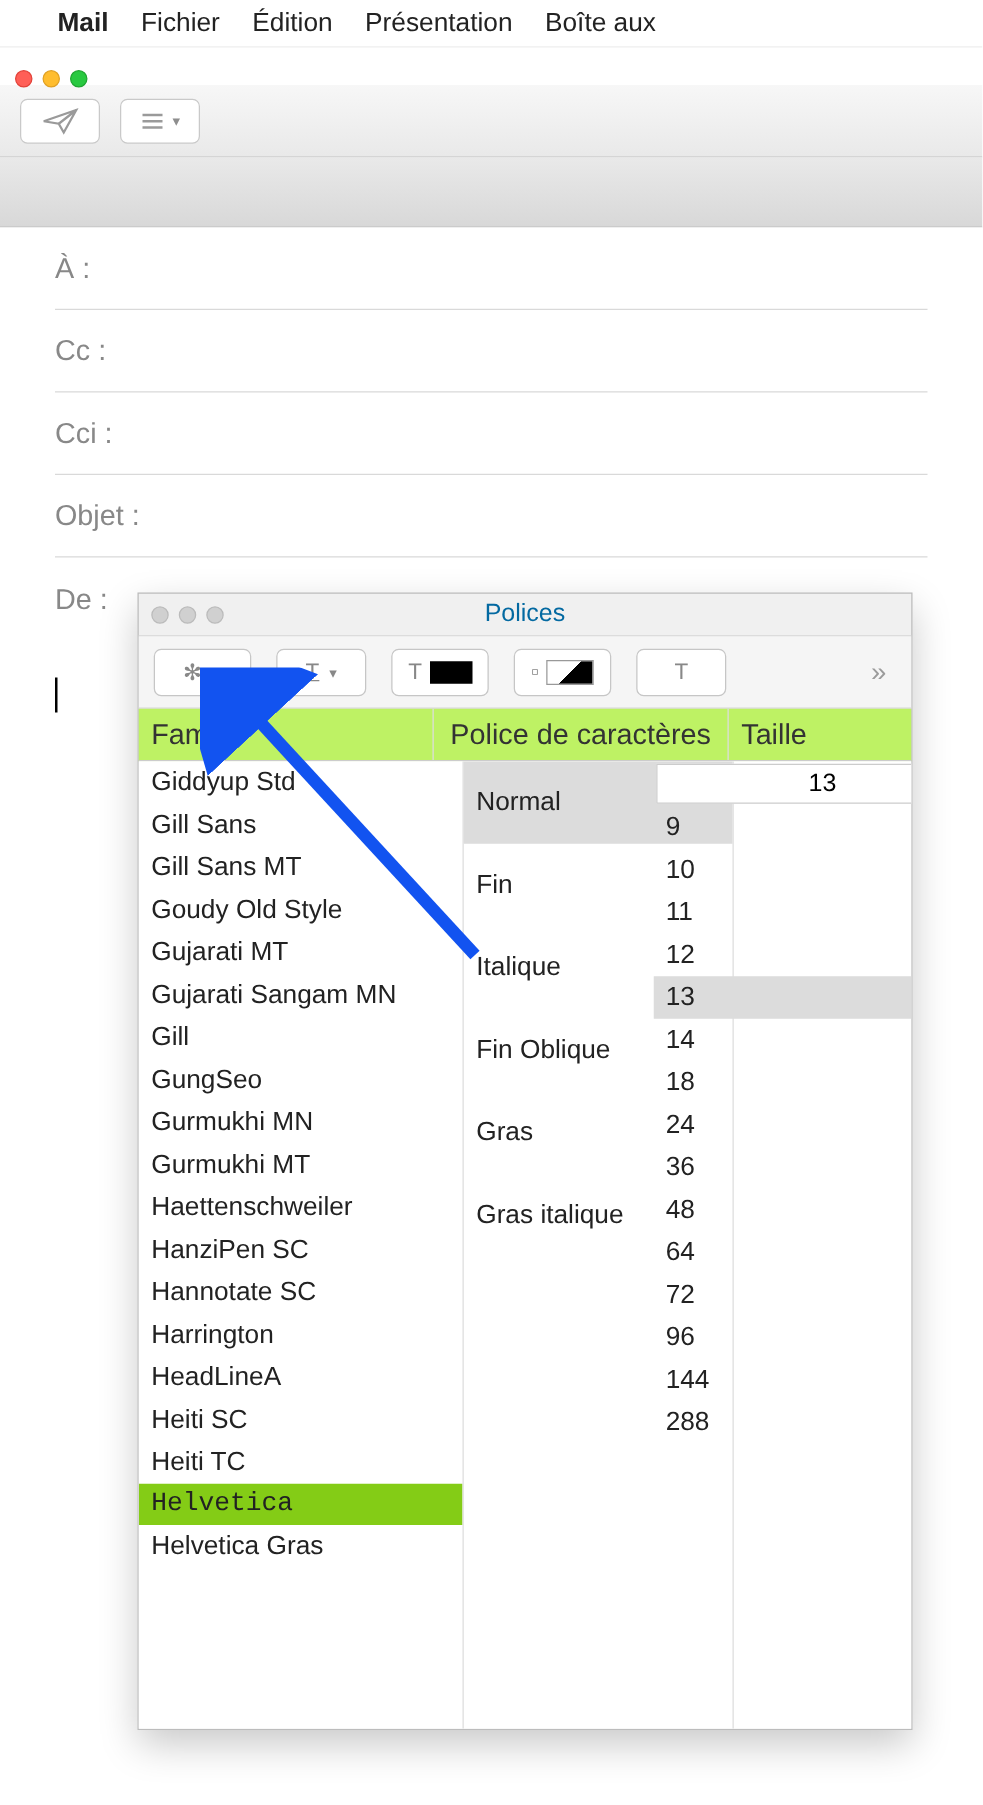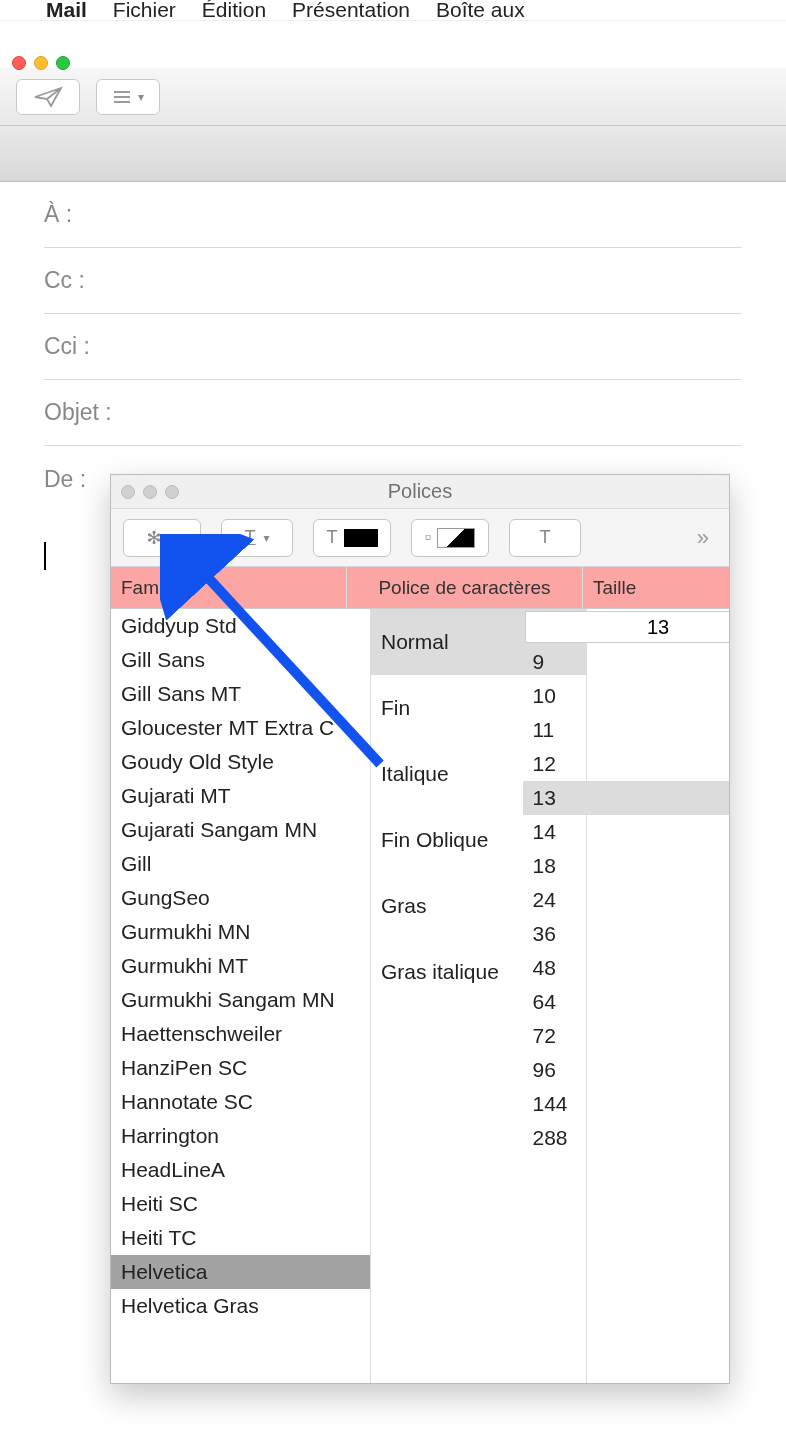--- a/index.html
+++ b/index.html
@@ -6,21 +6,21 @@
     body {
       font-family: -apple-system, "Helvetica Neue", Helvetica, Arial, sans-serif;
       background: #fff;
       width: 786px;
       height: 1444px;
       overflow: hidden;
       position: relative;
     }
     
     .menubar {
-      height: 21px;
+      height: 38px;
       background: #fff;
       display: flex;
       align-items: center;
       padding: 0 14px;
       font-size: 21px;
       color: #222;
       gap: 26px;
       border-bottom: 1px solid #eee;
     }
     .menubar .apple { font-size: 24px; margin-right: 6px; }
@@ -111,21 +111,21 @@
       display: flex;
       align-items: center;
       padding: 0 10px;
       border-bottom: 1px solid #dcdcdc;
       position: relative;
     }
     .fp-titlebar .title {
       position: absolute;
       left: 0; right: 0;
       text-align: center;
-      color: #737373;
+      color: #0369a1;
       font-size: 20px;
     }
     .tl-grey { background: #d0d0d0; border: 1px solid #bbb; }
     .fp-toolbar {
       height: 58px;
       background: #f5f5f5;
       border-bottom: 1px solid #d5d5d5;
       display: flex;
       align-items: center;
       padding: 0 12px;
@@ -144,24 +144,24 @@
     }
     .fp-btn.gear { width: 78px; gap: 10px; }
     .fp-btn.sm { width: 72px; gap: 8px; }
     .fp-btn.swatch { width: 78px; gap: 6px; }
     .swatch-black { width: 34px; height: 18px; background: #000; }
     .swatch-doc { width: 38px; height: 20px; background: linear-gradient(135deg, #fff 50%, #000 50%); border: 1px solid #999; }
     .overflow { margin-left: auto; color: #9b9b9b; font-size: 22px; padding: 0 8px; }
 
     .fp-headers {
       display: flex;
-      background: #fca5a5;
+      background: #bef264;
       border-bottom: 1px solid #ccc;
       height: 42px;
-      font-size: 19px;
+      font-size: 23px;
       color: #333;
     }
     .fp-headers div {
       display: flex;
       align-items: center;
       padding: 0 10px;
       border-right: 1px solid #ddd;
     }
     .col-family { width: 236px; }
     .col-style { width: 236px; justify-content: center; }
@@ -179,21 +179,21 @@
       width: 284px;
       border-right: 1px solid #ddd;
       overflow-y: auto;
     }
     .family-list .item {
       padding: 5px 10px;
       white-space: nowrap;
       overflow: hidden;
       text-overflow: ellipsis;
     }
-    .family-list .item.selected { background: #a3a3a3; }
+    .family-list .item.selected { background: #84cc16; font-family: Liberation Mono, monospace; }
     .style-list {
       width: 236px;
       border-right: 1px solid #ddd;
     }
     .style-list .item {
       padding: 21px 10px;
     }
     .style-list .item.selected { background: #dcdcdc; }
     .size-col {
       width: 142px;
@@ -323,29 +323,27 @@
   <div class="fp-headers">
     <div class="col-family">Famille</div>
     <div class="col-style">Police de caractères</div>
     <div class="col-size" style="border-right:none">Taille</div>
   </div>
   <div class="fp-body">
     <div class="family-list" id="family-list">
         <div class="item">Giddyup Std</div>
         <div class="item">Gill Sans</div>
         <div class="item">Gill Sans MT</div>
-        <div class="item">Gloucester MT Extra C</div>
         <div class="item">Goudy Old Style</div>
         <div class="item">Gujarati MT</div>
         <div class="item">Gujarati Sangam MN</div>
         <div class="item">Gill</div>
         <div class="item">GungSeo</div>
         <div class="item">Gurmukhi MN</div>
         <div class="item">Gurmukhi MT</div>
-        <div class="item">Gurmukhi Sangam MN</div>
         <div class="item">Haettenschweiler</div>
         <div class="item">HanziPen SC</div>
         <div class="item">Hannotate SC</div>
         <div class="item">Harrington</div>
         <div class="item">HeadLineA</div>
         <div class="item">Heiti SC</div>
         <div class="item">Heiti TC</div>
         <div class="item selected">Helvetica</div>
         <div class="item">Helvetica Gras</div>
       </div>

